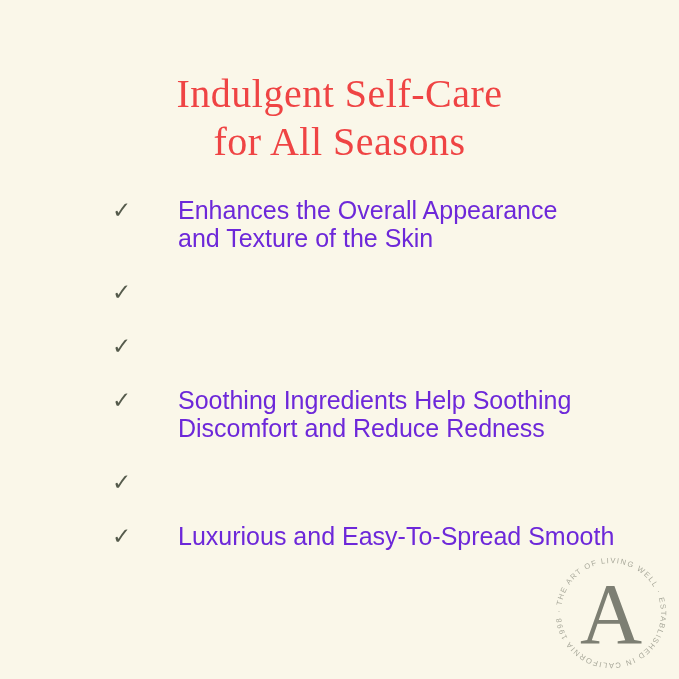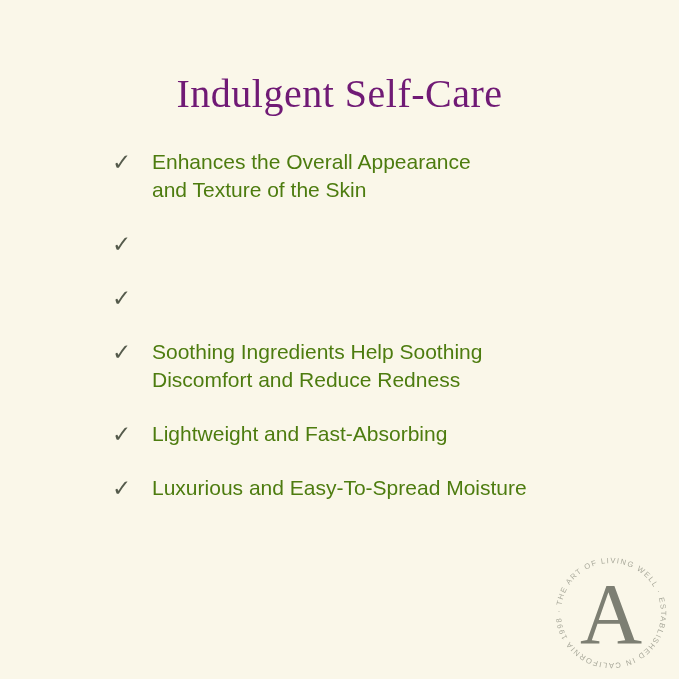--- a/index.html
+++ b/index.html
@@ -12,21 +12,21 @@
     font-family: "Liberation Sans", sans-serif;
   }
   .title {
     margin: 0;
     padding-top: 70px;
     text-align: center;
     font-family: "Liberation Serif", serif;
     font-weight: 500;
     font-size: 40px;
     line-height: 48px;
-    color: #701a75;
+    color: #ef4444;
     letter-spacing: 0.5px;
   }
   .title-line { display: block; }
   .benefits {
     list-style: none;
     margin: 30px 0 0 0;
     padding: 0 0 0 112px;
   }
   .benefit {
     display: flex;
@@ -36,23 +36,24 @@
   .check {
     width: 26px;
     flex: 0 0 26px;
     margin-right: 14px;
     font-size: 23px;
     line-height: 28px;
     color: #555b4c;
   }
   .benefit-text {
     white-space: pre-line;
-    font-size: 21px;
+    font-size: 25px;
     line-height: 28px;
-    color: #4d7c0f;
+    color: #6d28d9;
+    margin-left: 26px;
   }
   .badge {
     position: absolute;
     right: 6px;
     bottom: 4px;
     width: 124px;
     height: 124px;
   }
   .ring-text {
     font-family: "Liberation Sans", sans-serif;
@@ -66,20 +67,21 @@
     fill: #7d7f73;
   }
 </style>
 </head>
 <body>
 
 <div class="canvas">
 
   <h1 class="title">
     <span class="title-line">Indulgent Self-Care</span>
+    <span class="title-line">for All Seasons</span>
   </h1>
 
   <ul class="benefits">
     <li class="benefit">
       <span class="check">✓</span>
       <span class="benefit-text">Enhances the Overall Appearance
 and Texture of the Skin</span>
     </li>
     <li class="benefit">
       <span class="check">✓</span>
@@ -87,25 +89,24 @@
     <li class="benefit">
       <span class="check">✓</span>
     </li>
     <li class="benefit">
       <span class="check">✓</span>
       <span class="benefit-text">Soothing Ingredients Help Soothing
 Discomfort and Reduce Redness</span>
     </li>
     <li class="benefit">
       <span class="check">✓</span>
-      <span class="benefit-text">Lightweight and Fast-Absorbing</span>
     </li>
     <li class="benefit">
       <span class="check">✓</span>
-      <span class="benefit-text">Luxurious and Easy-To-Spread Moisture</span>
+      <span class="benefit-text">Luxurious and Easy-To-Spread Smooth</span>
     </li>
   </ul>
 
   <svg class="badge" viewBox="0 0 124 124" aria-hidden="true">
     <defs>
       <path id="badge-ring-path" d="M 12,62 a 50,50 0 1,1 100,0 a 50,50 0 1,1 -100,0" fill="none"></path>
     </defs>
     <text class="ring-text">
       <textPath href="#badge-ring-path" textLength="310" lengthAdjust="spacing">· THE ART OF LIVING WELL · ESTABLISHED IN CALIFORNIA 1998 </textPath>
     </text>

